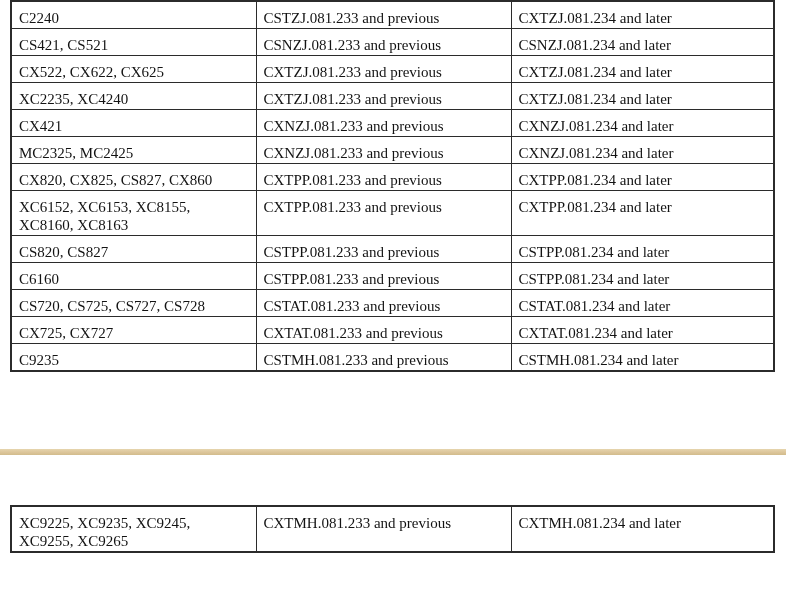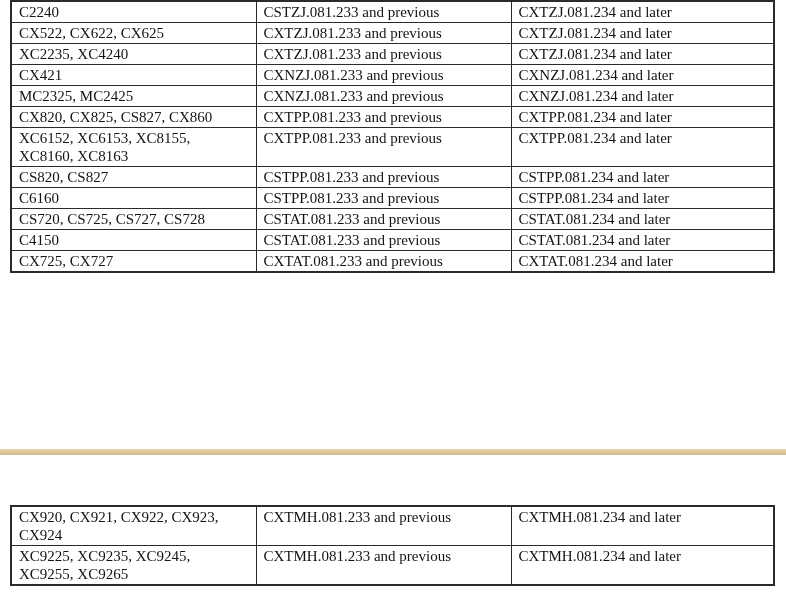--- a/index.html
+++ b/index.html
@@ -30,21 +30,21 @@
     table-layout: fixed;
     background: var(--bg);
     border: 2px solid var(--border);
   }
   #table1 { top: 0px; }
   #table2 { top: 505px; }
   table.fw-table td {
     border: 1px solid var(--border);
     font-size: 15px;
     line-height: 18px;
-    padding: 1px 6px 1px 7px;
+    padding: 7px 6px 1px 7px;
     vertical-align: top;
     overflow: hidden;
   }
   table.fw-table td.models-cell { white-space: pre-line; }
   #table1 tr { height: 20px; }
   #table2 tr { height: 39px; }
   .page-divider {
     position: absolute;
     left: 0;
     top: 449px;
@@ -61,20 +61,25 @@
   <colgroup>
     <col style="width:245px">
     <col style="width:255px">
     <col style="width:263px">
   </colgroup>
   <tbody>
       <tr>
         <td class="models-cell">C2240</td>
         <td class="affected-version-cell">CSTZJ.081.233 and previous</td>
         <td class="fixed-version-cell">CXTZJ.081.234 and later</td>
+      </tr>
+      <tr>
+        <td class="models-cell">CS421, CS521</td>
+        <td class="affected-version-cell">CSNZJ.081.233 and previous</td>
+        <td class="fixed-version-cell">CSNZJ.081.234 and later</td>
       </tr>
       <tr>
         <td class="models-cell">CX522, CX622, CX625</td>
         <td class="affected-version-cell">CXTZJ.081.233 and previous</td>
         <td class="fixed-version-cell">CXTZJ.081.234 and later</td>
       </tr>
       <tr>
         <td class="models-cell">XC2235, XC4240</td>
         <td class="affected-version-cell">CXTZJ.081.233 and previous</td>
         <td class="fixed-version-cell">CXTZJ.081.234 and later</td>
@@ -109,47 +114,41 @@
         <td class="models-cell">C6160</td>
         <td class="affected-version-cell">CSTPP.081.233 and previous</td>
         <td class="fixed-version-cell">CSTPP.081.234 and later</td>
       </tr>
       <tr>
         <td class="models-cell">CS720, CS725, CS727, CS728</td>
         <td class="affected-version-cell">CSTAT.081.233 and previous</td>
         <td class="fixed-version-cell">CSTAT.081.234 and later</td>
       </tr>
       <tr>
-        <td class="models-cell">C4150</td>
-        <td class="affected-version-cell">CSTAT.081.233 and previous</td>
-        <td class="fixed-version-cell">CSTAT.081.234 and later</td>
-      </tr>
-      <tr>
         <td class="models-cell">CX725, CX727</td>
         <td class="affected-version-cell">CXTAT.081.233 and previous</td>
         <td class="fixed-version-cell">CXTAT.081.234 and later</td>
+      </tr>
+      <tr>
+        <td class="models-cell">C9235</td>
+        <td class="affected-version-cell">CSTMH.081.233 and previous</td>
+        <td class="fixed-version-cell">CSTMH.081.234 and later</td>
       </tr>
     </tbody>
 </table>
 
 <div class="page-divider"></div>
 
 <table id="table2" class="fw-table">
   <colgroup>
     <col style="width:245px">
     <col style="width:255px">
     <col style="width:263px">
   </colgroup>
   <tbody>
       <tr>
-        <td class="models-cell">CX920, CX921, CX922, CX923,
-CX924</td>
-        <td class="affected-version-cell">CXTMH.081.233 and previous</td>
-        <td class="fixed-version-cell">CXTMH.081.234 and later</td>
-      </tr>
-      <tr>
         <td class="models-cell">XC9225, XC9235, XC9245,
 XC9255, XC9265</td>
         <td class="affected-version-cell">CXTMH.081.233 and previous</td>
         <td class="fixed-version-cell">CXTMH.081.234 and later</td>
       </tr>
     </tbody>
 </table>
 
 </body></html>

